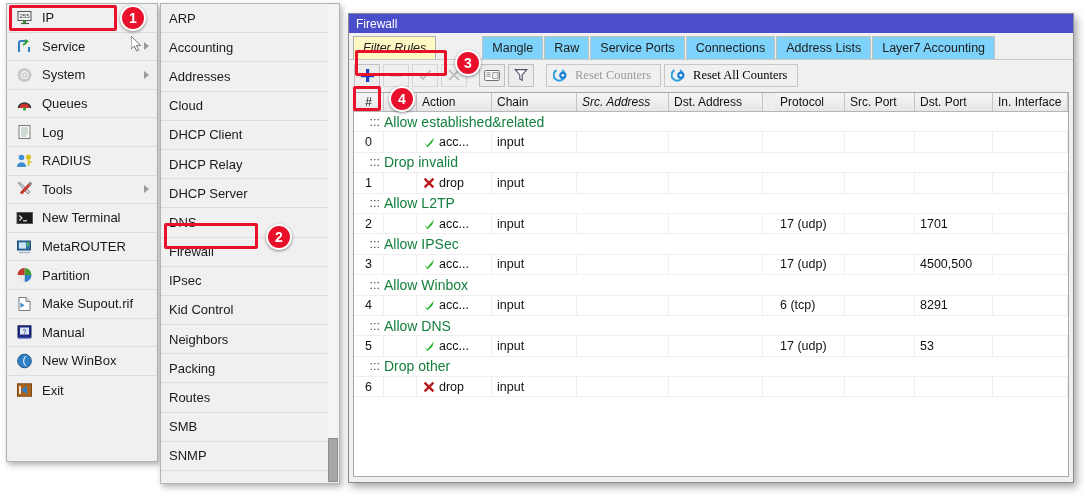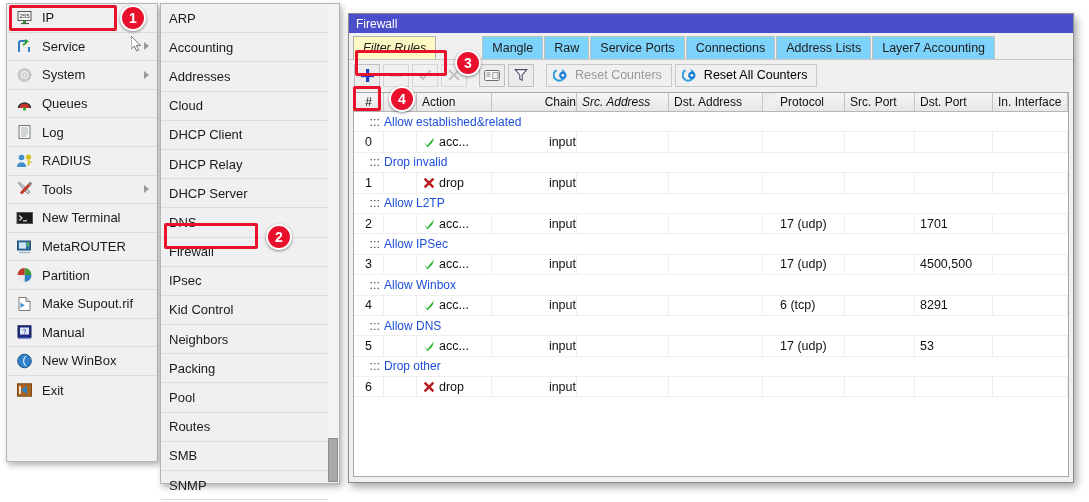--- a/index.html
+++ b/index.html
@@ -103,20 +103,21 @@
   .fw-tab.active { background: #fef9c3; border-color: #b0b0b0; font-style: italic; }
   .fw-tab.hidden-tab { visibility: hidden; }
 
   
   #fw-toolbar {
     height: 29px;
     display: flex; align-items: center;
     padding: 2px 0 1px 5px;
     background: #f0f0f0;
     gap: 3px;
+    font-family: Liberation Serif, serif;
   }
   .tb-btn {
     width: 26px; height: 23px;
     background: #ececec;
     border: 1px solid #c0c0c0;
     display: flex; align-items: center; justify-content: center;
     cursor: default;
   }
   .tb-btn.flat { background: #f0f0f0; border-color: #d6d6d6; }
   .tb-sep { width: 6px; }
@@ -158,27 +159,27 @@
     display: flex; align-items: center;
     padding-left: 5px;
     overflow: hidden; white-space: nowrap;
   }
   .td.center { justify-content: center; padding-left: 0; }
   .comment-row { display: flex; height: 20.4px; border-bottom: 1px solid #efefef; align-items: center; }
   .comment-row .cm-dots {
     width: 30px; text-align: right; padding-right: 4px;
     font-size: 12.5px; color: #444; letter-spacing: 0px;
   }
-  .comment-row .cm-text { font-size: 12px; color: #1d4ed8; }
+  .comment-row .cm-text { font-size: 14px; color: #15803d; }
 
   
   .c0 { width: 30px; }
   .c1 { width: 33px; }
   .c2 { width: 75px; }
-  .c3 { width: 85px; justify-content: flex-end; }
+  .c3 { width: 85px; }
   .c4 { width: 92px; font-style: italic; }
   .c5 { width: 94px; }
   .c6 { width: 70px; margin-left: 12px; }
   .c7 { width: 70px; }
   .c8 { width: 78px; }
   .c9 { flex: 1 1 auto; }
 
   .act-ico { width: 14px; margin-right: 3px; display:inline-flex; align-items:center; justify-content:center; }
 
   
@@ -397,23 +398,20 @@
           <span class="mi-label">IPsec</span>
         </div>
         <div class="menu-item">
           <span class="mi-label">Kid Control</span>
         </div>
         <div class="menu-item">
           <span class="mi-label">Neighbors</span>
         </div>
         <div class="menu-item">
           <span class="mi-label">Packing</span>
-        </div>
-        <div class="menu-item">
-          <span class="mi-label">Pool</span>
         </div>
         <div class="menu-item">
           <span class="mi-label">Routes</span>
         </div>
         <div class="menu-item">
           <span class="mi-label">SMB</span>
         </div>
         <div class="menu-item">
           <span class="mi-label">SNMP</span>
         </div>

